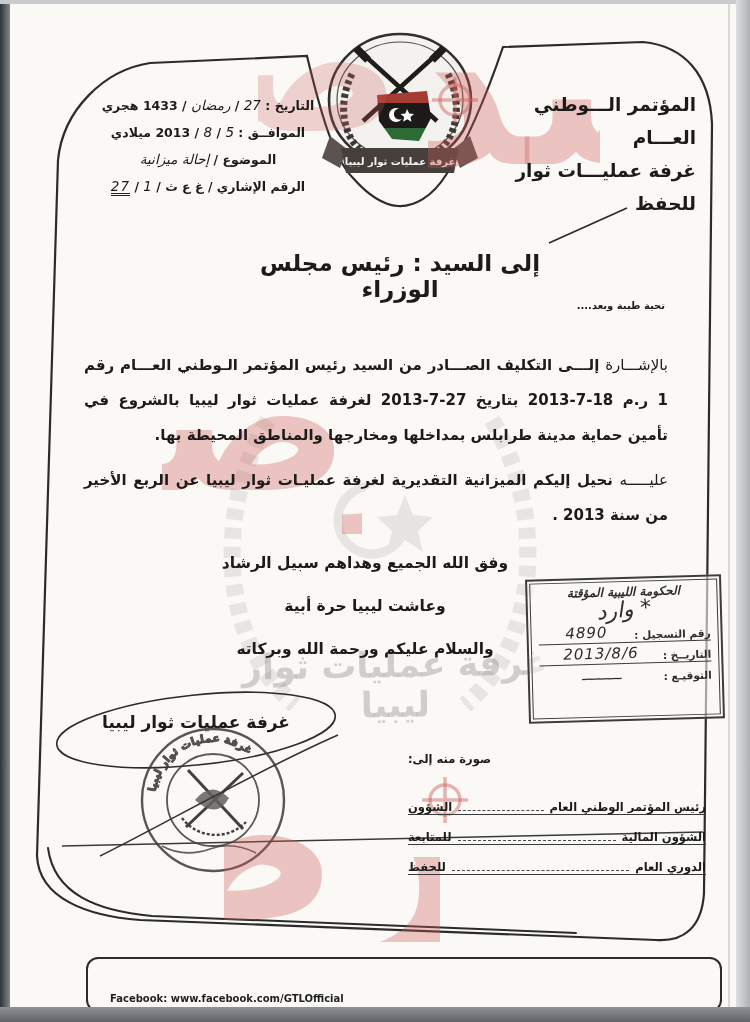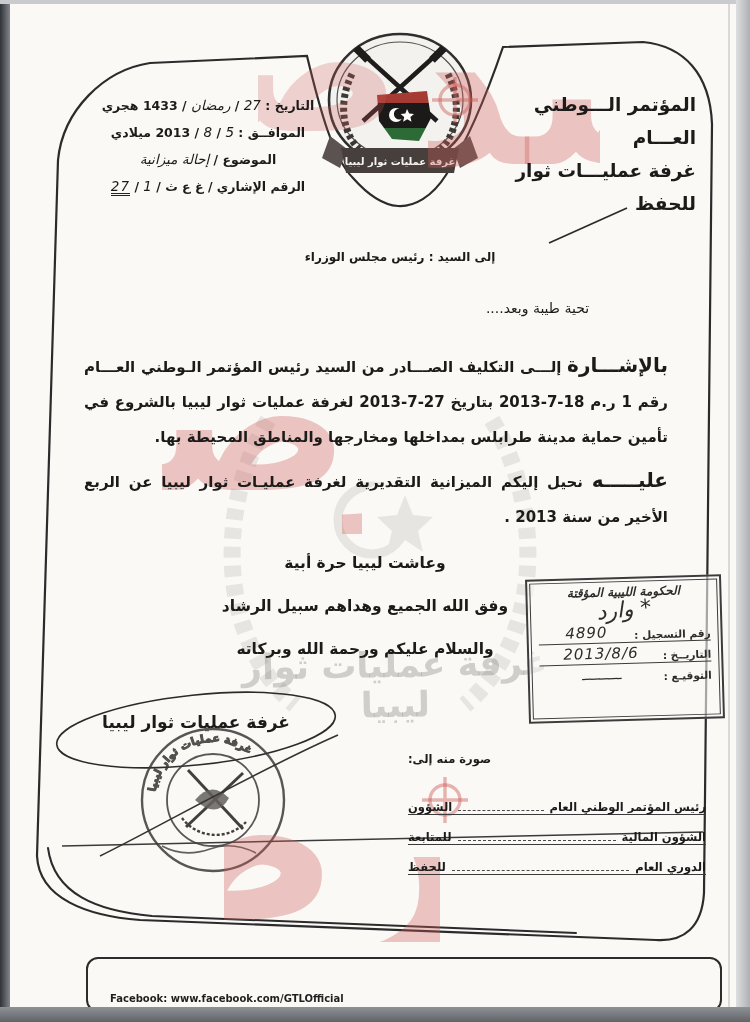--- a/index.html
+++ b/index.html
@@ -15,26 +15,26 @@
   svg.layer{position:absolute;left:0;top:0;z-index:5;pointer-events:none;}
   .txt{position:absolute;z-index:8;color:#1c1b1a;}
   .rtl{direction:rtl;}
   .hand{font-style:italic;font-weight:500;letter-spacing:1px;}
   
   .org-title{left:470px;top:88px;width:226px;text-align:right;font-weight:700;font-size:18.5px;line-height:33px;}
   .meta{left:92px;top:92px;width:232px;font-size:12.5px;font-weight:700;line-height:26px;text-align:center;}
   .meta .hand{font-size:13.5px;}
   .ref27{border-bottom:3px double #222;display:inline-block;line-height:14px;}
   
-  .addressee{left:240px;top:250px;width:320px;text-align:center;font-weight:800;font-size:12px;}
-  .salutation{left:410px;top:300px;width:255px;text-align:center;font-weight:400;font-size:14px;}
+  .addressee{left:240px;top:250px;width:320px;text-align:center;font-weight:800;font-size:23px;}
+  .salutation{left:410px;top:300px;width:255px;text-align:right;font-weight:700;font-size:10px;}
   
   .para{left:84px;top:348px;width:584px;font-size:15px;font-weight:700;line-height:35px;text-align:justify;text-align-last:right;}
   .para2{top:463px;}
-  .lead{font-weight:700;font-size:20px;}
+  .lead{font-weight:400;font-size:15px;}
   .closing{left:150px;top:542px;width:430px;text-align:center;font-weight:800;font-size:15.5px;line-height:43px;}
   
   .rstamp{left:527px;top:577px;width:188px;height:136px;z-index:9;transform:rotate(-1.6deg);border:2px solid #3c3c3c;padding:2px;background:rgba(250,249,246,.6);}
   .rstamp-in{border:1.5px solid #3c3c3c;height:100%;box-sizing:border-box;padding:3px 7px 2px;direction:rtl;font-size:10.5px;font-weight:700;color:#2e2d2c;}
   .rstamp .title{font-size:12px;font-weight:700;font-style:italic;text-align:center;letter-spacing:.5px;}
   .rstamp .wared{text-align:center;font-size:22px;margin-top:-2px;transform:rotate(-4deg);}
   .rstamp .row{display:flex;align-items:flex-end;border-bottom:1.2px solid #3c3c3c;padding-bottom:1px;margin-top:1px;}
   .rstamp .row:last-child{border-bottom:none;}
   .rstamp .row .lbl{white-space:nowrap;}
   .rstamp .row .val{flex:1;text-align:center;font-size:15px;}
@@ -198,22 +198,22 @@
   <div class="txt rtl para">
     <span class="lead">بالإشـــارة</span>
     <span>إلـــى التكليف الصـــادر من السيد رئيس المؤتمر الـوطني العـــام رقم 1 ر.م 18-7-2013 بتاريخ 27-7-2013 لغرفة عمليات ثوار ليبيا بالشروع في تأمين حماية مدينة طرابلس بمداخلها ومخارجها والمناطق المحيطة بها.</span>
   </div>
   <div class="txt rtl para para2">
     <span class="lead">عليـــــه</span>
     <span>نحيل إليكم الميزانية التقديرية لغرفة عمليـات ثوار ليبيا عن الربع الأخير من سنة 2013 .</span>
   </div>
 
   <div class="txt rtl closing">
+    <div>وفق الله الجميع وهداهم سبيل الرشاد</div>
     <div>وعاشت ليبيا حرة أبية</div>
-    <div>وفق الله الجميع وهداهم سبيل الرشاد</div>
     <div>والسلام عليكم ورحمة الله وبركاته</div>
   </div>
 
   <div class="txt rstamp">
     <div class="rstamp-in">
       <div class="title">الحكومة الليبية المؤقتة</div>
       <div class="wared hand">* وارد</div>
       <div class="row">
         <span class="lbl">رقم التسجيل :</span>
         <span class="val hand">4890</span>

